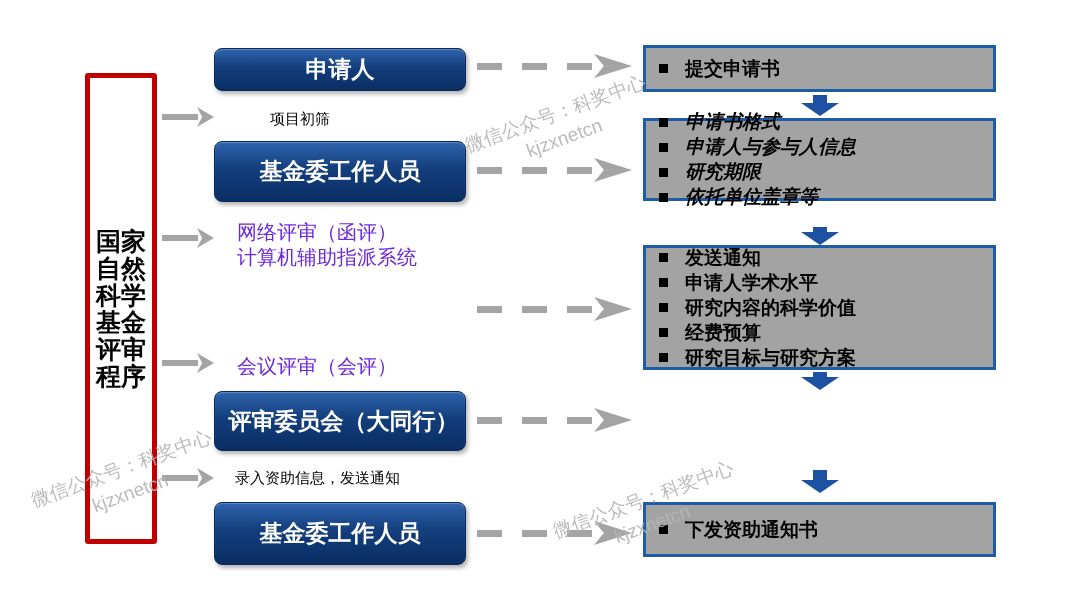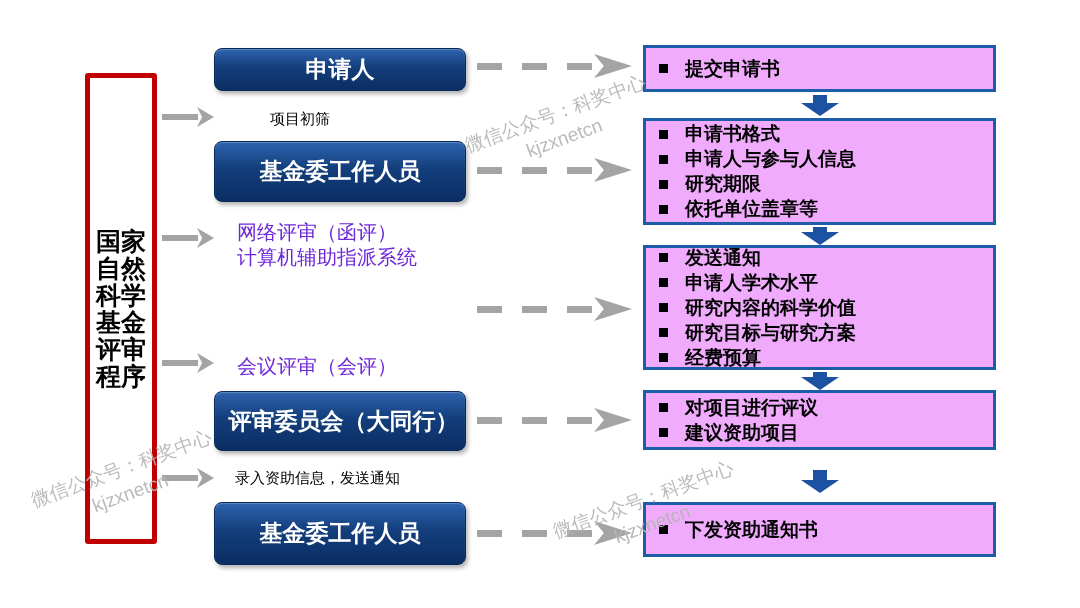--- a/index.html
+++ b/index.html
@@ -42,21 +42,21 @@
          clip-path:polygon(0 0,100% 50%,0 100%,30% 50%);}
 
   
   .dashed-arrow{position:absolute;left:477px;width:155px;height:24px;display:flex;align-items:center;z-index:1;}
   .dashes{flex:1;height:7px;background:repeating-linear-gradient(90deg,#a4a4a4 0 25px,transparent 25px 45px);}
   .dhead{width:38px;height:24px;background:#a4a4a4;flex:none;
          clip-path:polygon(0 0,100% 50%,0 100%,26% 50%);}
 
   
   .rbox{
-    position:absolute;left:643px;width:353px;z-index:2;background:#f0abfc;
+    position:absolute;left:643px;width:353px;z-index:2;background:#a3a3a3;
     border:3px solid #1d5ca6;
     display:flex;flex-direction:column;justify-content:center;
     padding-left:13px;
   }
   .brow{display:flex;align-items:center;gap:17px;height:25px;flex:none;
         font-weight:bold;font-size:19px;color:#000;white-space:nowrap;}
   .bullet{width:9px;height:9px;background:#000;flex:none;}
 
   
   .down-arrow{position:absolute;left:801px;width:38px;display:flex;flex-direction:column;align-items:center;z-index:2;}
@@ -158,21 +158,21 @@
       <span class="bullet"></span>
       <span>提交申请书</span>
     </div>
   </div>
 
   <div class="down-arrow" style="top:95px;">
     <div class="dstem" style="height:8px;"></div>
     <div class="dtip"></div>
   </div>
 
-  <div class="rbox" style="top:118px;height:107px;">
+  <div class="rbox" style="top:118px;height:83px;font-style:italic;">
     <div class="brow">
       <span class="bullet"></span>
       <span>申请书格式</span>
     </div>
     <div class="brow">
       <span class="bullet"></span>
       <span>申请人与参与人信息</span>
     </div>
     <div class="brow">
       <span class="bullet"></span>
@@ -197,43 +197,33 @@
     <div class="brow">
       <span class="bullet"></span>
       <span>申请人学术水平</span>
     </div>
     <div class="brow">
       <span class="bullet"></span>
       <span>研究内容的科学价值</span>
     </div>
     <div class="brow">
       <span class="bullet"></span>
+      <span>经费预算</span>
+    </div>
+    <div class="brow">
+      <span class="bullet"></span>
       <span>研究目标与研究方案</span>
-    </div>
-    <div class="brow">
-      <span class="bullet"></span>
-      <span>经费预算</span>
     </div>
   </div>
 
   <div class="down-arrow" style="top:372px;">
     <div class="dstem" style="height:5px;"></div>
     <div class="dtip"></div>
   </div>
 
-  <div class="rbox" style="top:390px;height:60px;">
-    <div class="brow">
-      <span class="bullet"></span>
-      <span>对项目进行评议</span>
-    </div>
-    <div class="brow">
-      <span class="bullet"></span>
-      <span>建议资助项目</span>
-    </div>
-  </div>
 
   <div class="down-arrow" style="top:470px;">
     <div class="dstem" style="height:10px;"></div>
     <div class="dtip"></div>
   </div>
 
   <div class="rbox" style="top:502px;height:55px;">
     <div class="brow">
       <span class="bullet"></span>
       <span>下发资助通知书</span>

